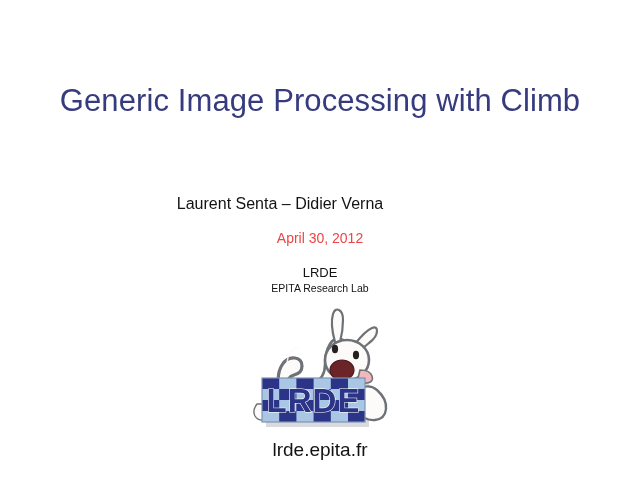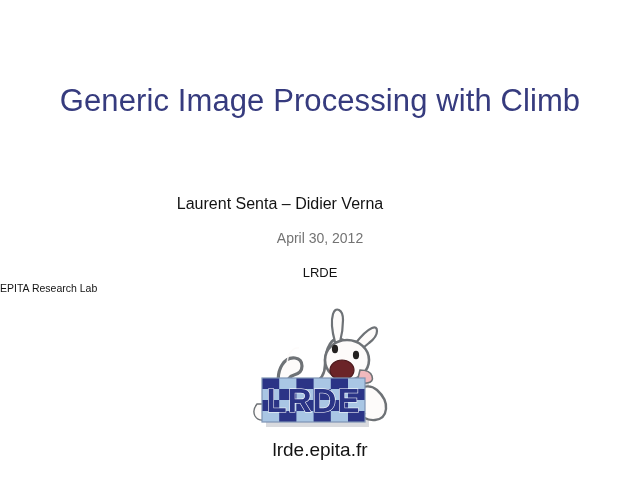--- a/index.html
+++ b/index.html
@@ -48,39 +48,39 @@
     color: #131313;
     line-height: 21px;
   }
   .date {
     position: absolute;
     left: 0;
     top: 229px;
     width: 640px;
     text-align: center;
     font-size: 14px;
-    color: #737373;
+    color: #ef4444;
     line-height: 19px;
   }
   .lab-name {
     position: absolute;
     left: 0;
     top: 264px;
     width: 640px;
     text-align: center;
     font-size: 13px;
     color: #131313;
     line-height: 17px;
   }
   .lab-full {
     position: absolute;
     left: 0;
     top: 281px;
     width: 640px;
-    text-align: left;
+    text-align: center;
     font-size: 10.5px;
     color: #131313;
     line-height: 15px;
   }
 
   
   .logo-wrap {
     position: absolute;
     left: 243px;
     top: 300px;

